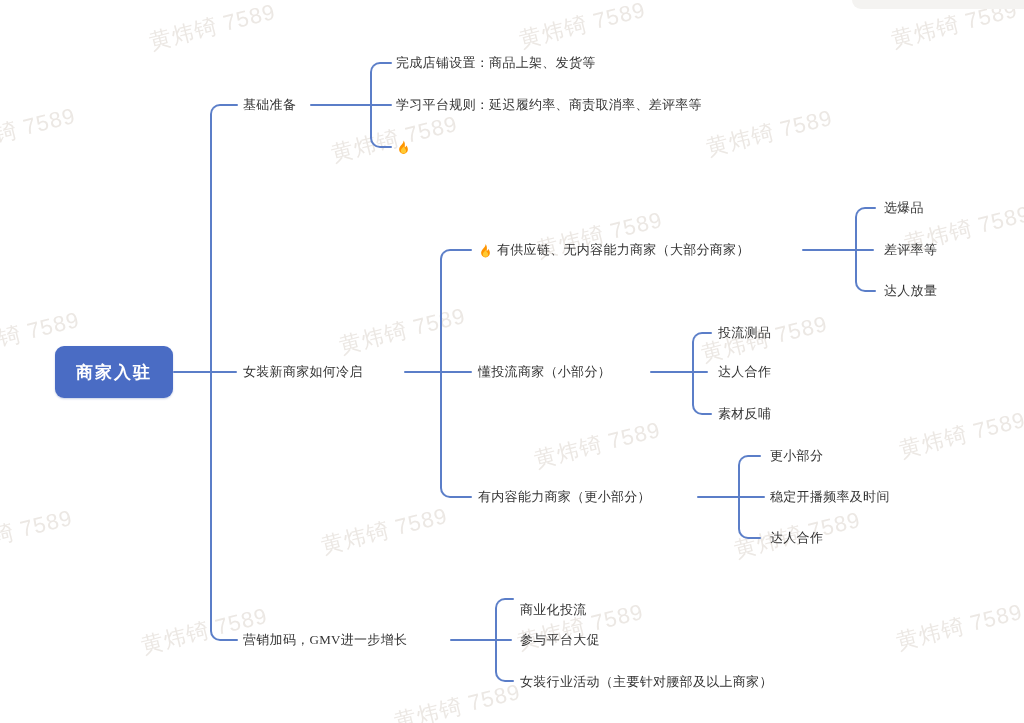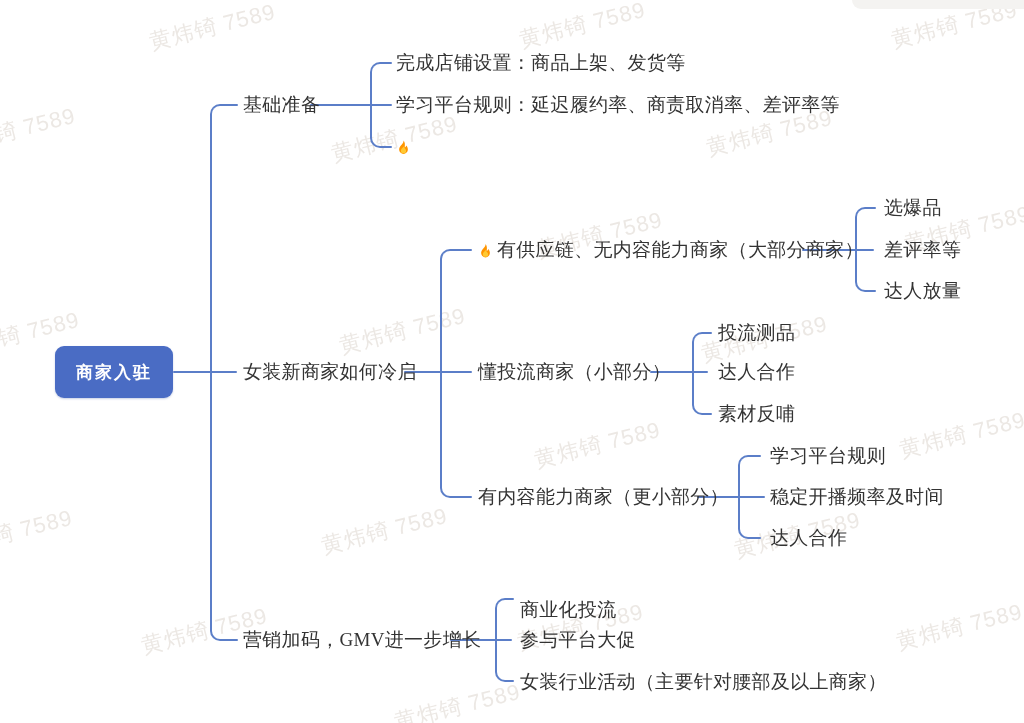--- a/index.html
+++ b/index.html
@@ -21,21 +21,21 @@
   .hl{position:absolute;height:2px;background:var(--line);border-radius:1px;}
   .vl{position:absolute;width:2px;background:var(--line);border-radius:1px;}
   .ctl{position:absolute;width:12px;height:12px;
        border-left:2px solid var(--line);border-top:2px solid var(--line);
        border-top-left-radius:10px;}
   .cbl{position:absolute;width:12px;height:12px;
        border-left:2px solid var(--line);border-bottom:2px solid var(--line);
        border-bottom-left-radius:10px;}
   
   .node{position:absolute;transform:translateY(-50%);
-        font-size:19px;color:var(--text);white-space:nowrap;
+        font-size:13px;color:var(--text);white-space:nowrap;
         display:flex;align-items:center;gap:3px;letter-spacing:.3px;}
   .root-node{position:absolute;left:55px;top:346px;width:118px;height:52px;
         background:var(--root-bg);border-radius:9px;
         display:flex;align-items:center;justify-content:center;
         color:#ffffff;font-size:17px;font-weight:bold;letter-spacing:2px;
         box-shadow:0 1px 2px rgba(40,70,150,.25);}
   .flame{flex:0 0 auto;margin-right:1px;}
   
   .wm{position:absolute;font-size:22px;color:var(--wm);
       transform:rotate(-14deg);white-space:nowrap;pointer-events:none;
@@ -169,21 +169,21 @@
 <div class="node" style="left:718px;top:372px;">
   <span>达人合作</span>
 </div>
 <div class="node" style="left:718px;top:414px;font-family:Liberation Mono, monospace;">
   <span>素材反哺</span>
 </div>
 <div class="node" style="left:478px;top:497px;align-items:center;">
   <span>有内容能力商家（更小部分）</span>
 </div>
 <div class="node" style="left:770px;top:456px;">
-  <span>学习平台规则</span>
+  <span>更小部分</span>
 </div>
 <div class="node" style="left:770px;top:497px;">
   <span>稳定开播频率及时间</span>
 </div>
 <div class="node" style="left:770px;top:538px;">
   <span>达人合作</span>
 </div>
 
 <div class="node" style="left:243px;top:640px;font-family:Liberation Serif, serif;">
   <span>营销加码，GMV进一步增长</span>

